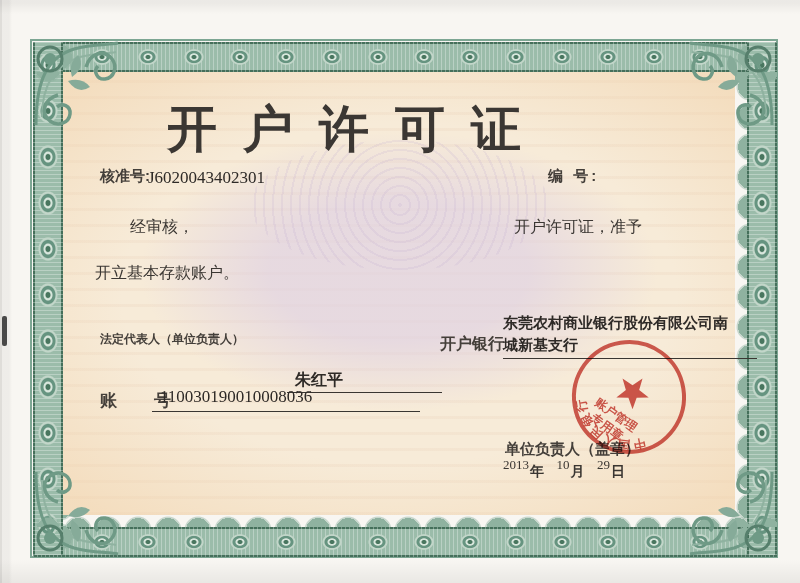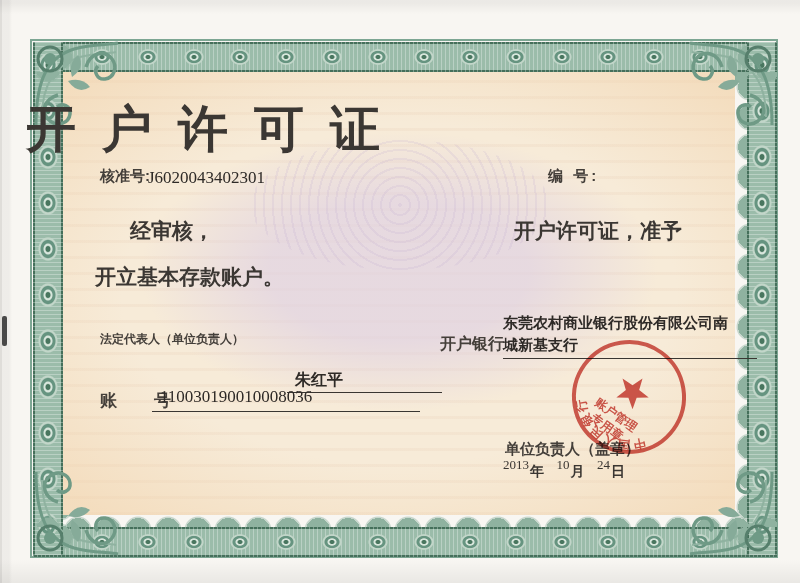--- a/index.html
+++ b/index.html
@@ -69,30 +69,30 @@
   .rosette{
     position:absolute;left:250px;top:140px;width:300px;height:130px;border-radius:50%;
     background:repeating-radial-gradient(circle at 50% 50%, rgba(186,164,205,.30) 0 2px, rgba(0,0,0,0) 2px 9px);
     opacity:.55;filter:blur(.4px);
   }
 
   
   .t{position:absolute;color:#3a3632;white-space:nowrap;}
   .hei{font-family:"Liberation Sans",sans-serif;}
   .title{
-    left:0;top:96px;width:688px;text-align:left;
+    left:0;top:96px;width:688px;text-align:center;
     font-family:"DejaVu Serif","Liberation Serif",serif;
     font-size:50px;font-weight:bold;letter-spacing:26px;text-indent:26px;
     color:#3b3733;
   }
   .lbl{font-size:15px;font-weight:bold;color:#443f3a;}
   .val{font-family:"Liberation Serif",serif;color:#2e2a27;}
   .u{border-bottom:1.5px solid #3a3632;}
   .red{color:#c03228;}
-  .big{font-size:21px;font-weight:bold;color:#3b3733;}
+  .big{font-size:16px;font-weight:normal;color:#3b3733;}
   .datefig{position:relative;top:-7px;font-family:"Liberation Serif",serif;font-size:13px;}
   .dateunit{font-size:14px;font-weight:bold;margin:0 8px 0 1px;}
 
   
   .seal{
     position:absolute;left:566px;top:334px;width:126px;height:126px;
     transform:rotate(36deg);mix-blend-mode:multiply;opacity:.88;
   }
 </style>
 </head>
@@ -186,21 +186,21 @@
 
   <div class="t lbl hei" style="left:100px;top:389px;font-size:17px;letter-spacing:10px;">账　号</div>
   <div class="t u" style="left:152px;top:387px;width:268px;height:24px;">
     <span class="val" style="font-size:17px;margin-left:8px;">110030190010008036</span>
   </div>
 
   <div class="t lbl hei" style="left:505px;top:440px;">单位负责人（盖章）</div>
   <div class="t" style="left:503px;top:462px;">
     <span class="datefig">2013</span><span class="dateunit hei">年</span>
     <span class="datefig">10</span><span class="dateunit hei">月</span>
-    <span class="datefig">24</span><span class="dateunit hei">日</span>
+    <span class="datefig">29</span><span class="dateunit hei">日</span>
   </div>
 
   <svg class="seal" viewBox="-63 -63 126 126">
     <circle cx="0" cy="0" r="55" fill="none" stroke="#c5342c" stroke-width="4" opacity=".9"></circle>
     <polygon points="0,-17 4.12,-5.66 16.17,-5.25 6.66,2.16 9.99,13.75 0,7 -9.99,13.75 -6.66,2.16 -16.17,-5.25 -4.12,-5.66" fill="#c5342c" opacity=".92" transform="translate(0,-6)"></polygon>
     <defs>
       <path id="sealArc" d="M 0,-44 A 44,44 0 1 1 -0.01,-44"></path>
     </defs>
     <text font-size="12.5" fill="#c5342c" opacity=".92" font-family="Liberation Serif,serif" font-weight="bold" letter-spacing="1.5" transform="rotate(-118.49808944751118)">
       <textPath href="#sealArc" startOffset="185.46015351590177">中国人民银行东莞市中心支行</textPath>

